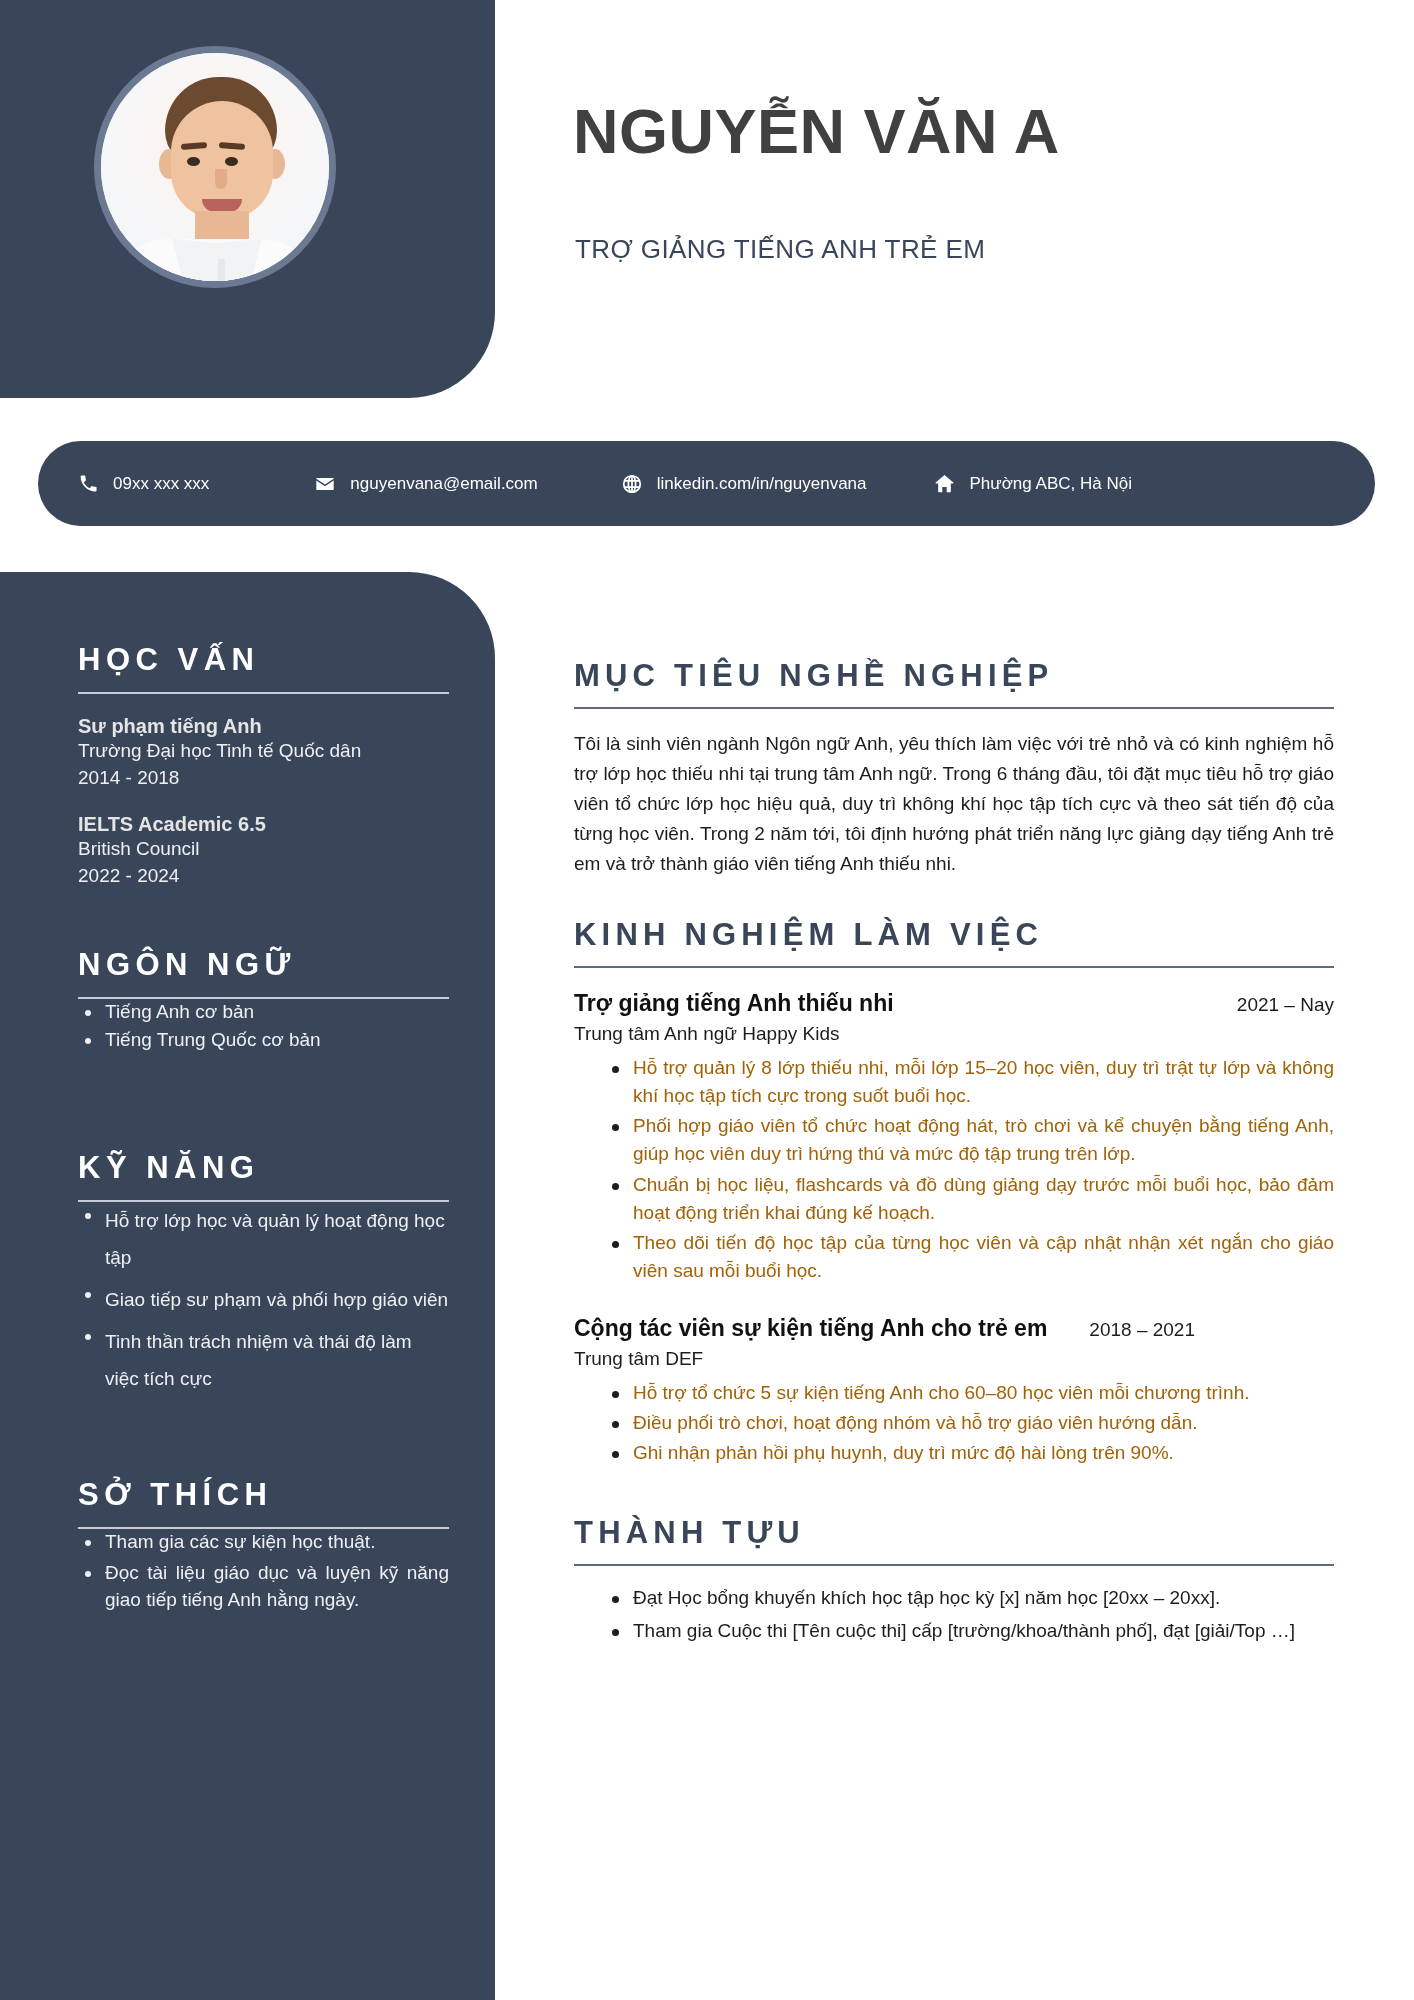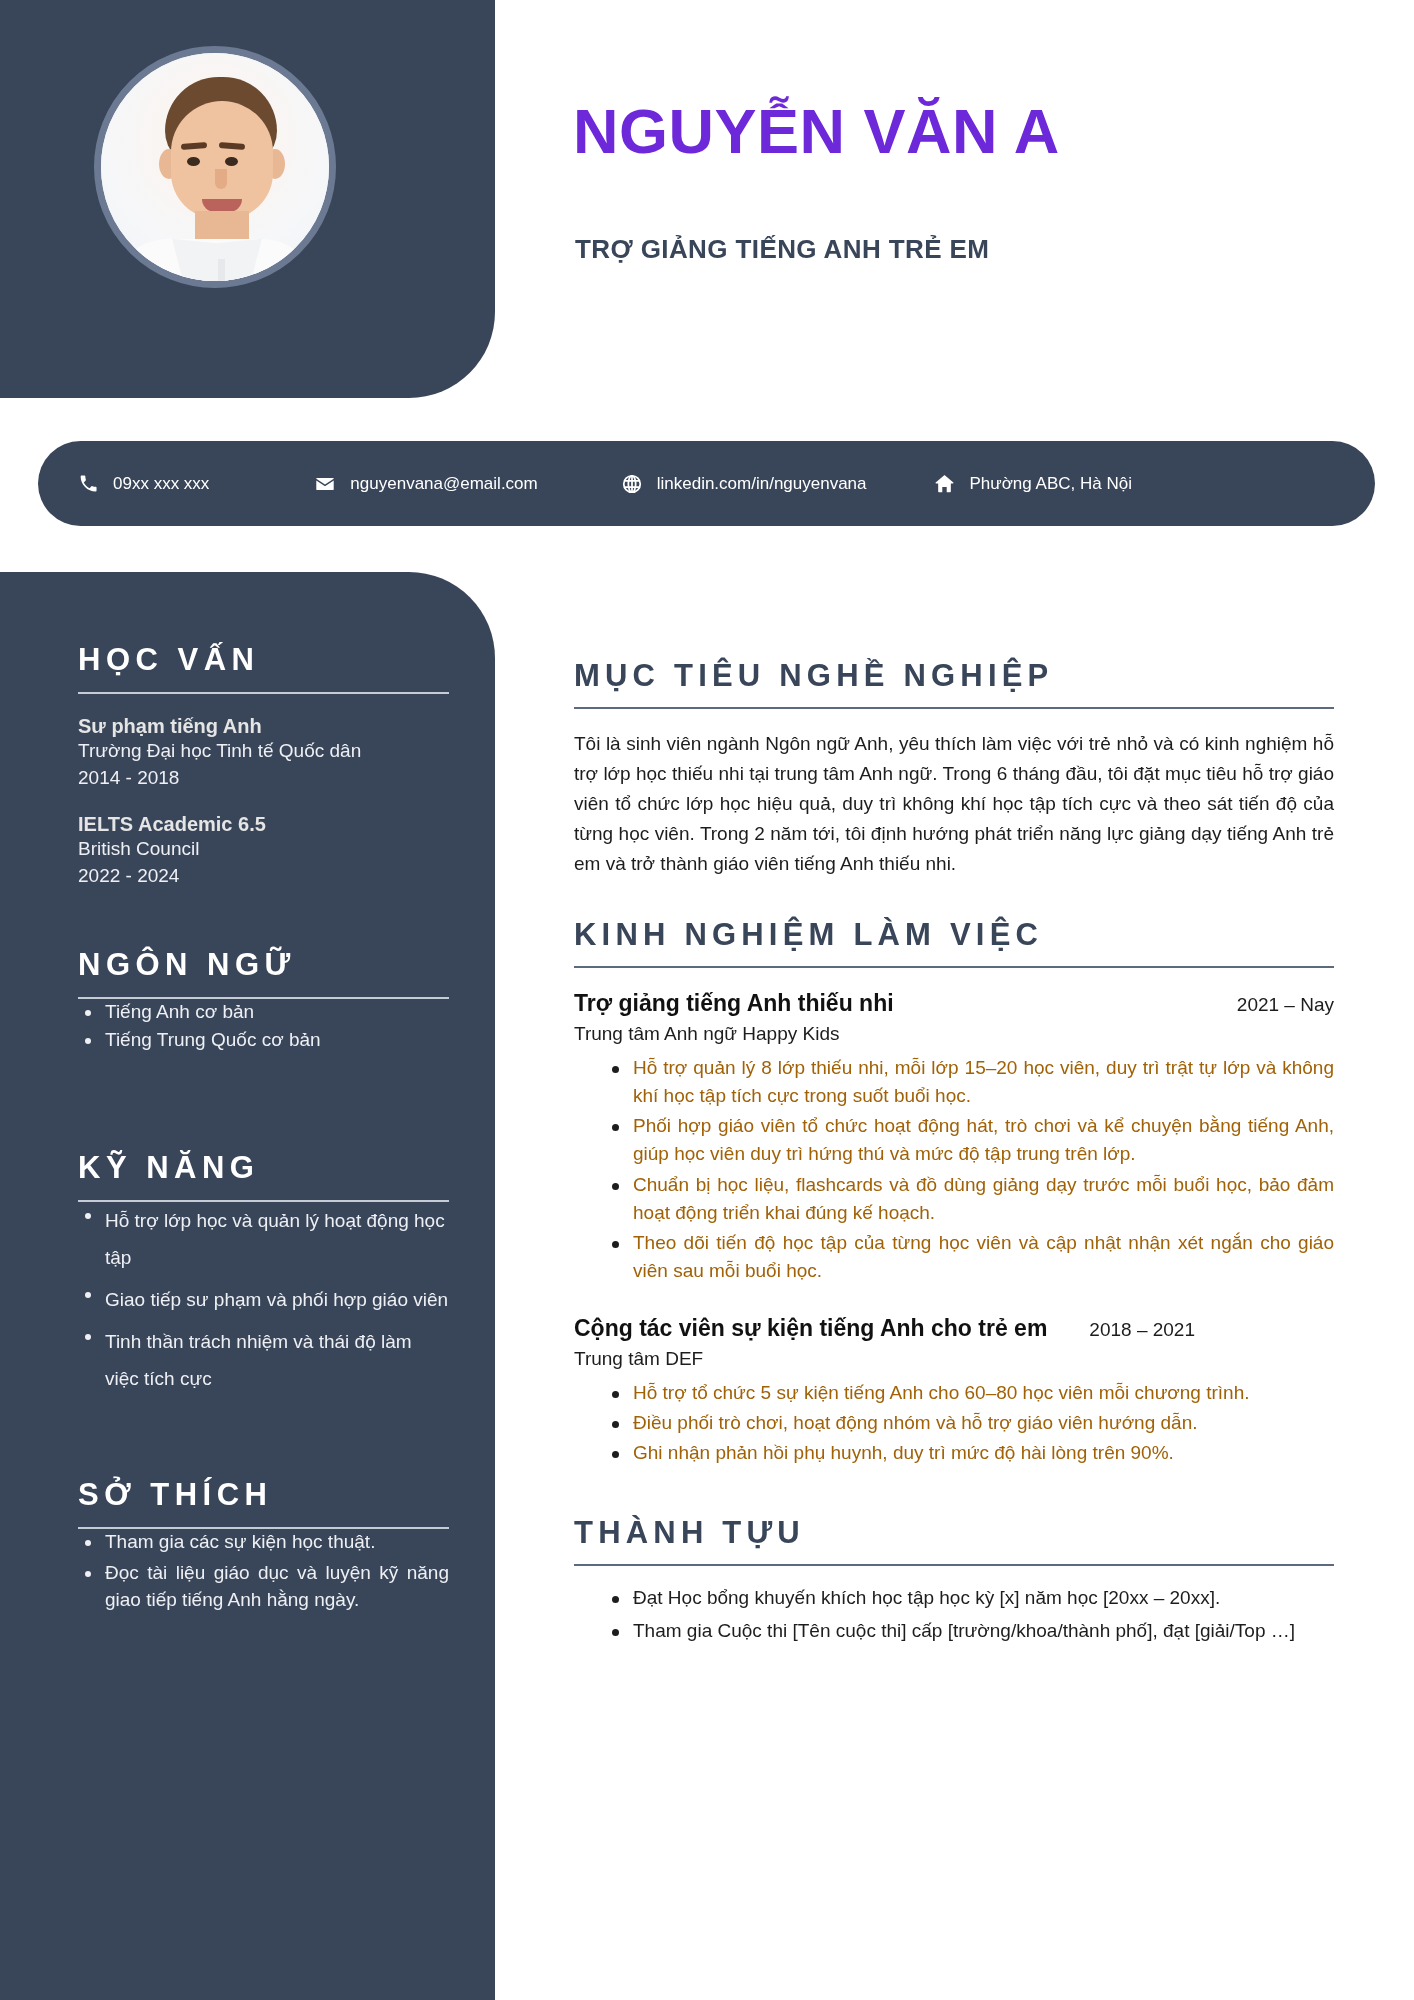--- a/index.html
+++ b/index.html
@@ -87,29 +87,29 @@
   .av-placket {
     position:absolute; left:117px; top:206px; width:7px; height:56px; background:#e6e8ec;
   }
 
   .name {
     position: absolute;
     left: 573px; top: 100px;
     font-size: 63px;
     font-weight: 700;
     letter-spacing: 0.5px;
-    color: #6d28d9;
+    color: #404040;
     line-height: 1;
     white-space: nowrap;
   }
   .role {
     position: absolute;
     left: 575px; top: 234px;
     font-size: 26px;
-    font-weight: 700;
+    font-weight: 400;
     letter-spacing: 0.4px;
     color: #394559;
     white-space: nowrap;
   }
 
   
   .contact-bar {
     position: absolute;
     left: 38px; top: 441px;
     width: 1337px; height: 85px;

